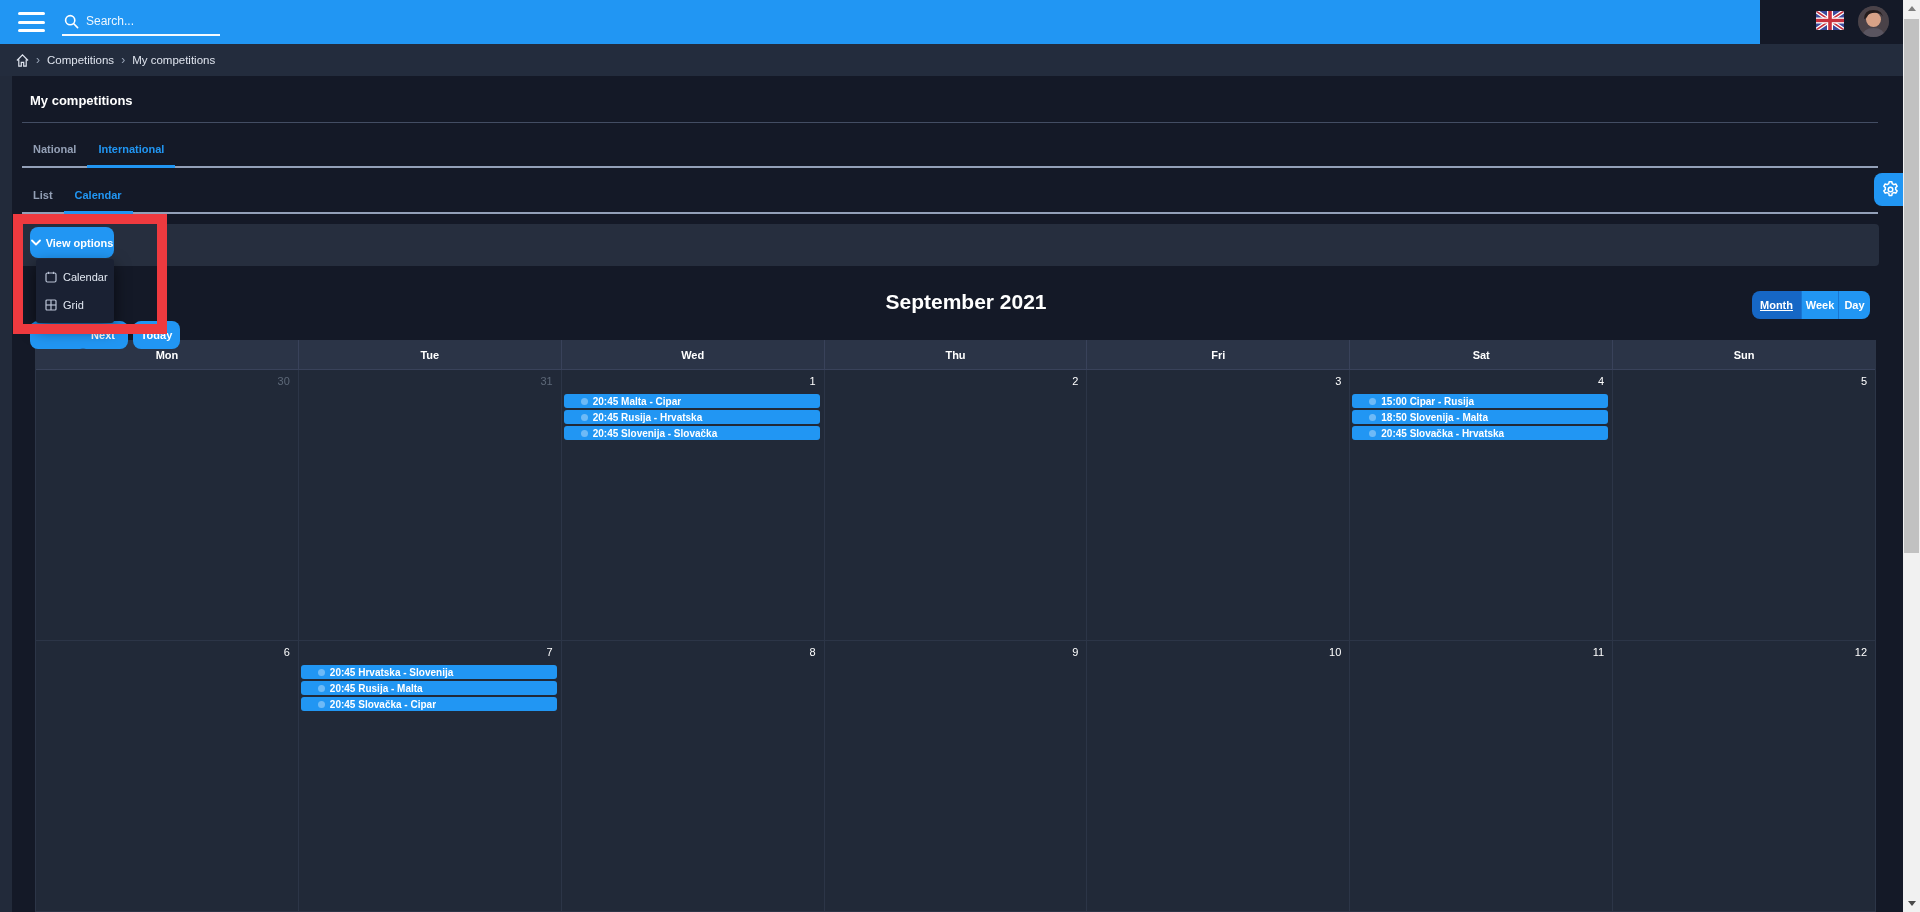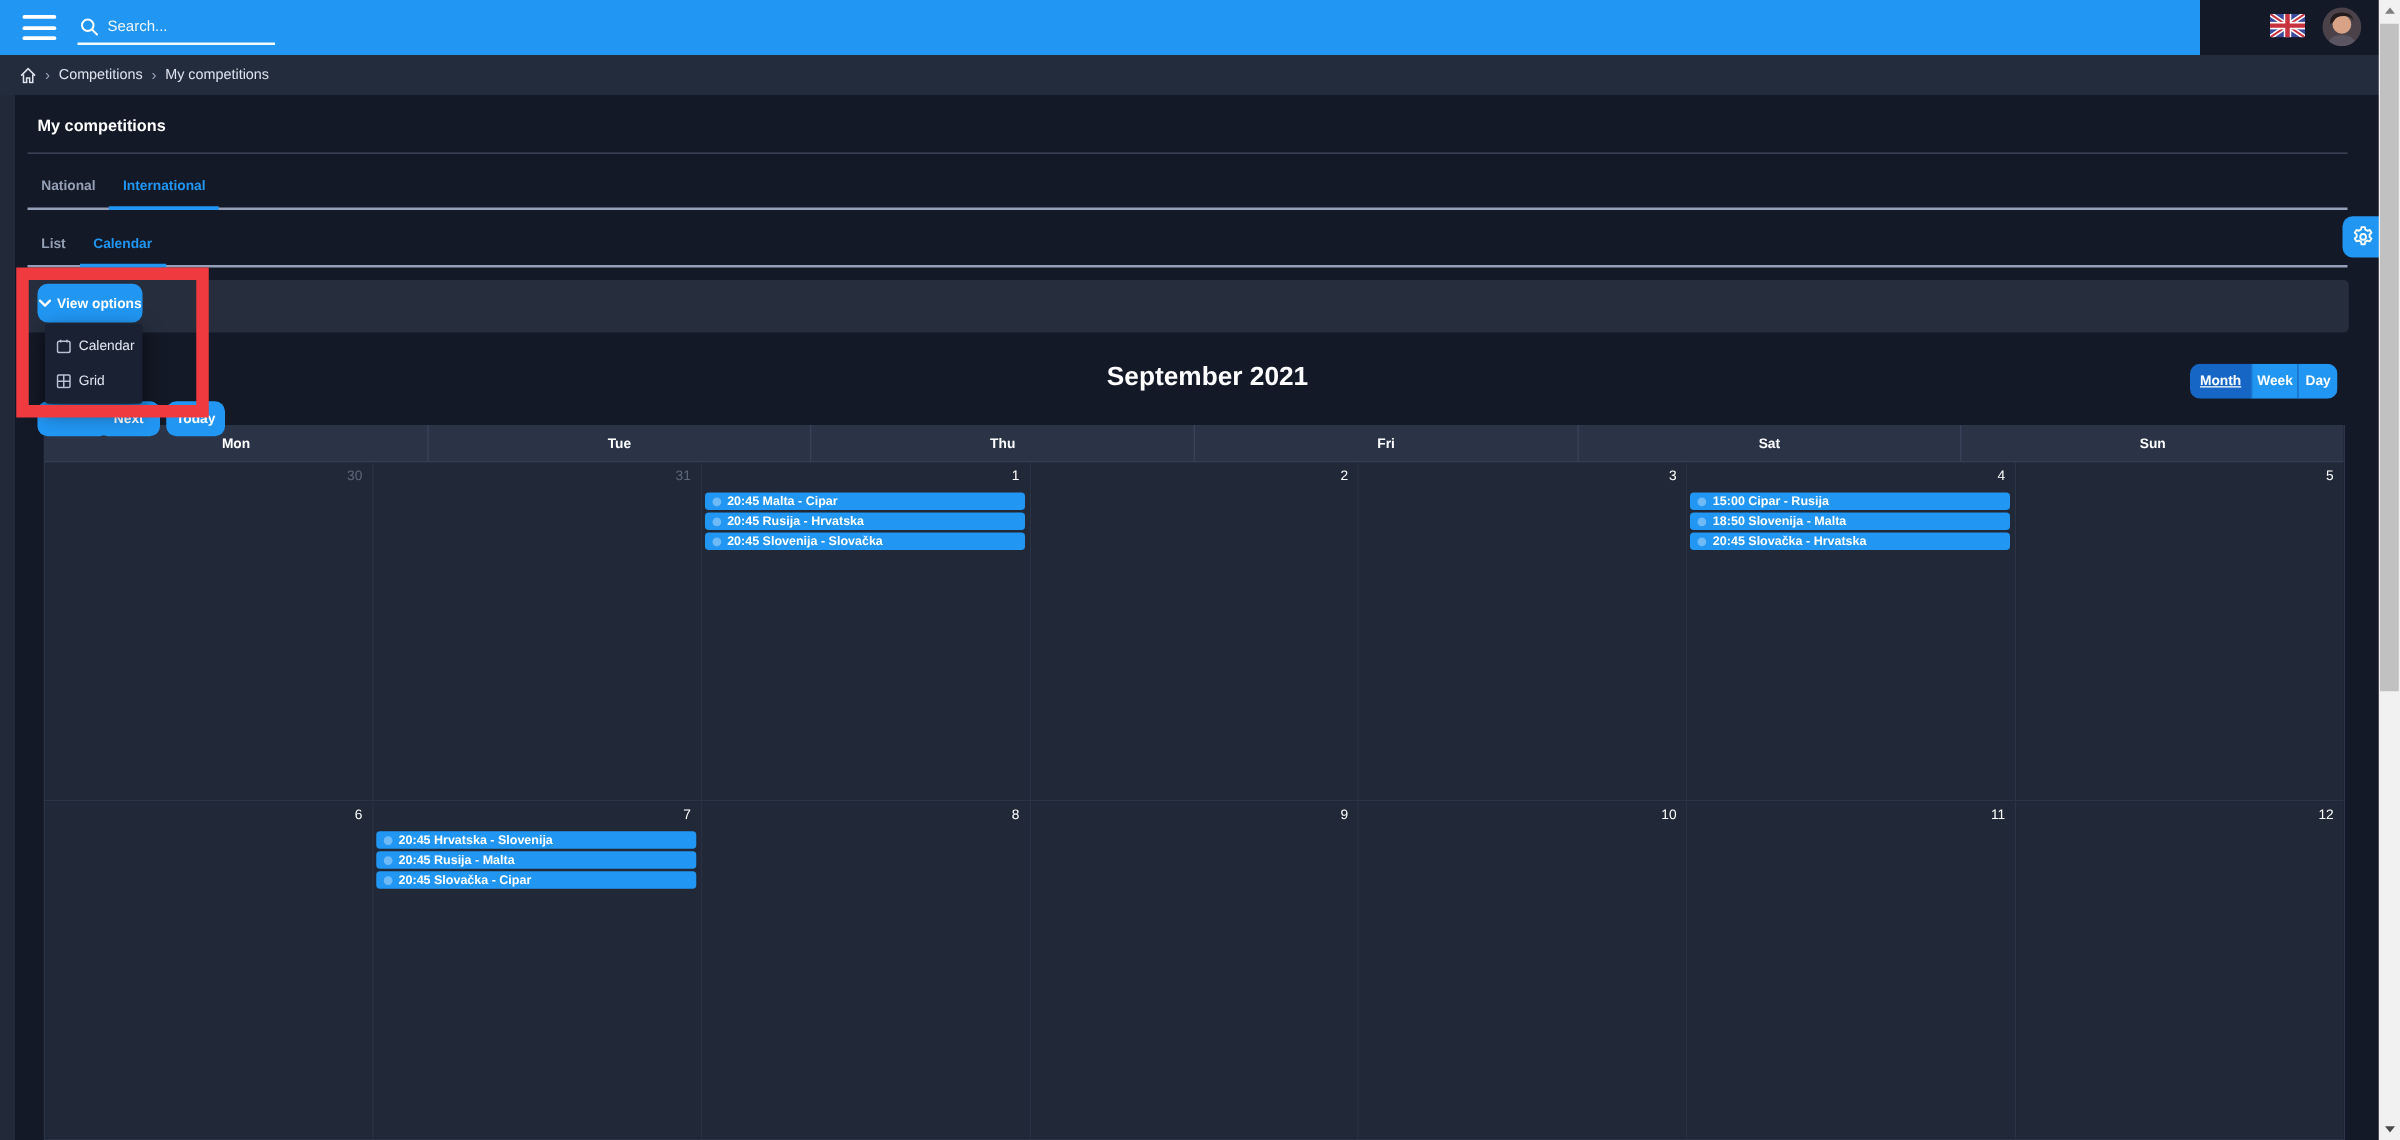--- a/index.html
+++ b/index.html
@@ -61,21 +61,21 @@
   
   .calendar { position:absolute; left:35px; top:340px; width:1841px; height:572px; overflow:hidden; border-left:1px solid #2c3547; border-right:1px solid #2c3547; }
   .cal-header-row { display:flex; height:30px; background:#2b3447; border-bottom:1px solid #39425a; }
   .cal-head-cell { flex:1; border-right:1px solid #39425a; text-align:center; line-height:30px; font-size:11px; font-weight:bold; color:#fff; }
   .cal-head-cell:last-child { border-right:none; }
   .cal-row { display:flex; height:271px; border-bottom:1px solid #2c3547; }
   .cal-cell { flex:1; position:relative; background:#212938; border-right:1px solid #2c3547; padding-top:24px; cursor:pointer; }
   .cal-cell:last-child { border-right:none; }
   .date-num { position:absolute; top:5px; right:8px; font-size:11px; color:#fff; }
   .cal-cell.other .date-num { color:#5d6878; }
-  .event-chip { height:14px; margin:0 4px 2px 2px; background:#2196f3; border-radius:3px; color:#fff; font-size:10px; font-weight:bold; display:flex; align-items:center; gap:5px; padding-left:6px; white-space:nowrap; overflow:hidden; cursor:pointer; }
+  .event-chip { height:14px; margin:0 4px 2px 2px; background:#2196f3; border-radius:3px; color:#fff; font-size:10px; font-weight:bold; display:flex; align-items:center; gap:5px; padding-left:17px; white-space:nowrap; overflow:hidden; cursor:pointer; }
   .event-dot { width:7px; height:7px; border-radius:50%; background:rgba(255,255,255,.35); flex:none; }
 
   
   .scrollbar { position:absolute; right:0; top:0; width:17px; height:912px; background:#f1f1f1; z-index:70; }
   .sb-up, .sb-down { position:absolute; left:0; width:17px; height:17px; display:flex; align-items:center; justify-content:center; cursor:pointer; }
   .sb-up { top:0; } .sb-down { bottom:0; }
   .sb-up::after { content:""; border-left:4px solid transparent; border-right:4px solid transparent; border-bottom:5px solid #7f7f7f; }
   .sb-down::after { content:""; border-left:4px solid transparent; border-right:4px solid transparent; border-top:5px solid #4a4a4a; }
   .sb-thumb { position:absolute; left:1px; top:19px; width:15px; height:534px; background:#c1c1c1; cursor:pointer; }
 
@@ -186,20 +186,21 @@
     <svg width="19" height="19" viewBox="0 0 20 20">
         <path fill="none" stroke="#fff" stroke-width="1.6" stroke-linejoin="round" d="M8.6,1.8 h2.8 l0.4,2.1 a6.3,6.3 0 0 1 1.8,1 l2-0.7 l1.4,2.4 l-1.6,1.4 a6.3,6.3 0 0 1 0,2 l1.6,1.4 l-1.4,2.4 l-2-0.7 a6.3,6.3 0 0 1 -1.8,1 l-0.4,2.1 h-2.8 l-0.4,-2.1 a6.3,6.3 0 0 1 -1.8,-1 l-2,0.7 l-1.4,-2.4 l1.6,-1.4 a6.3,6.3 0 0 1 0,-2 l-1.6,-1.4 l1.4,-2.4 l2,0.7 a6.3,6.3 0 0 1 1.8,-1 Z"></path>
         <circle cx="10" cy="10" r="2.4" fill="none" stroke="#fff" stroke-width="1.6"></circle>
       </svg>
   </button>
 
   <div class="calendar">
     <div class="cal-header-row">
         <div class="cal-head-cell">Mon</div>
         <div class="cal-head-cell">Tue</div>
+        <div class="cal-head-cell">Wed</div>
         <div class="cal-head-cell">Thu</div>
         <div class="cal-head-cell">Fri</div>
         <div class="cal-head-cell">Sat</div>
         <div class="cal-head-cell">Sun</div>
       </div>
     <div>
         <div class="cal-row">
           <div class="cal-cell other">
             <div class="date-num">30</div>
           </div>

